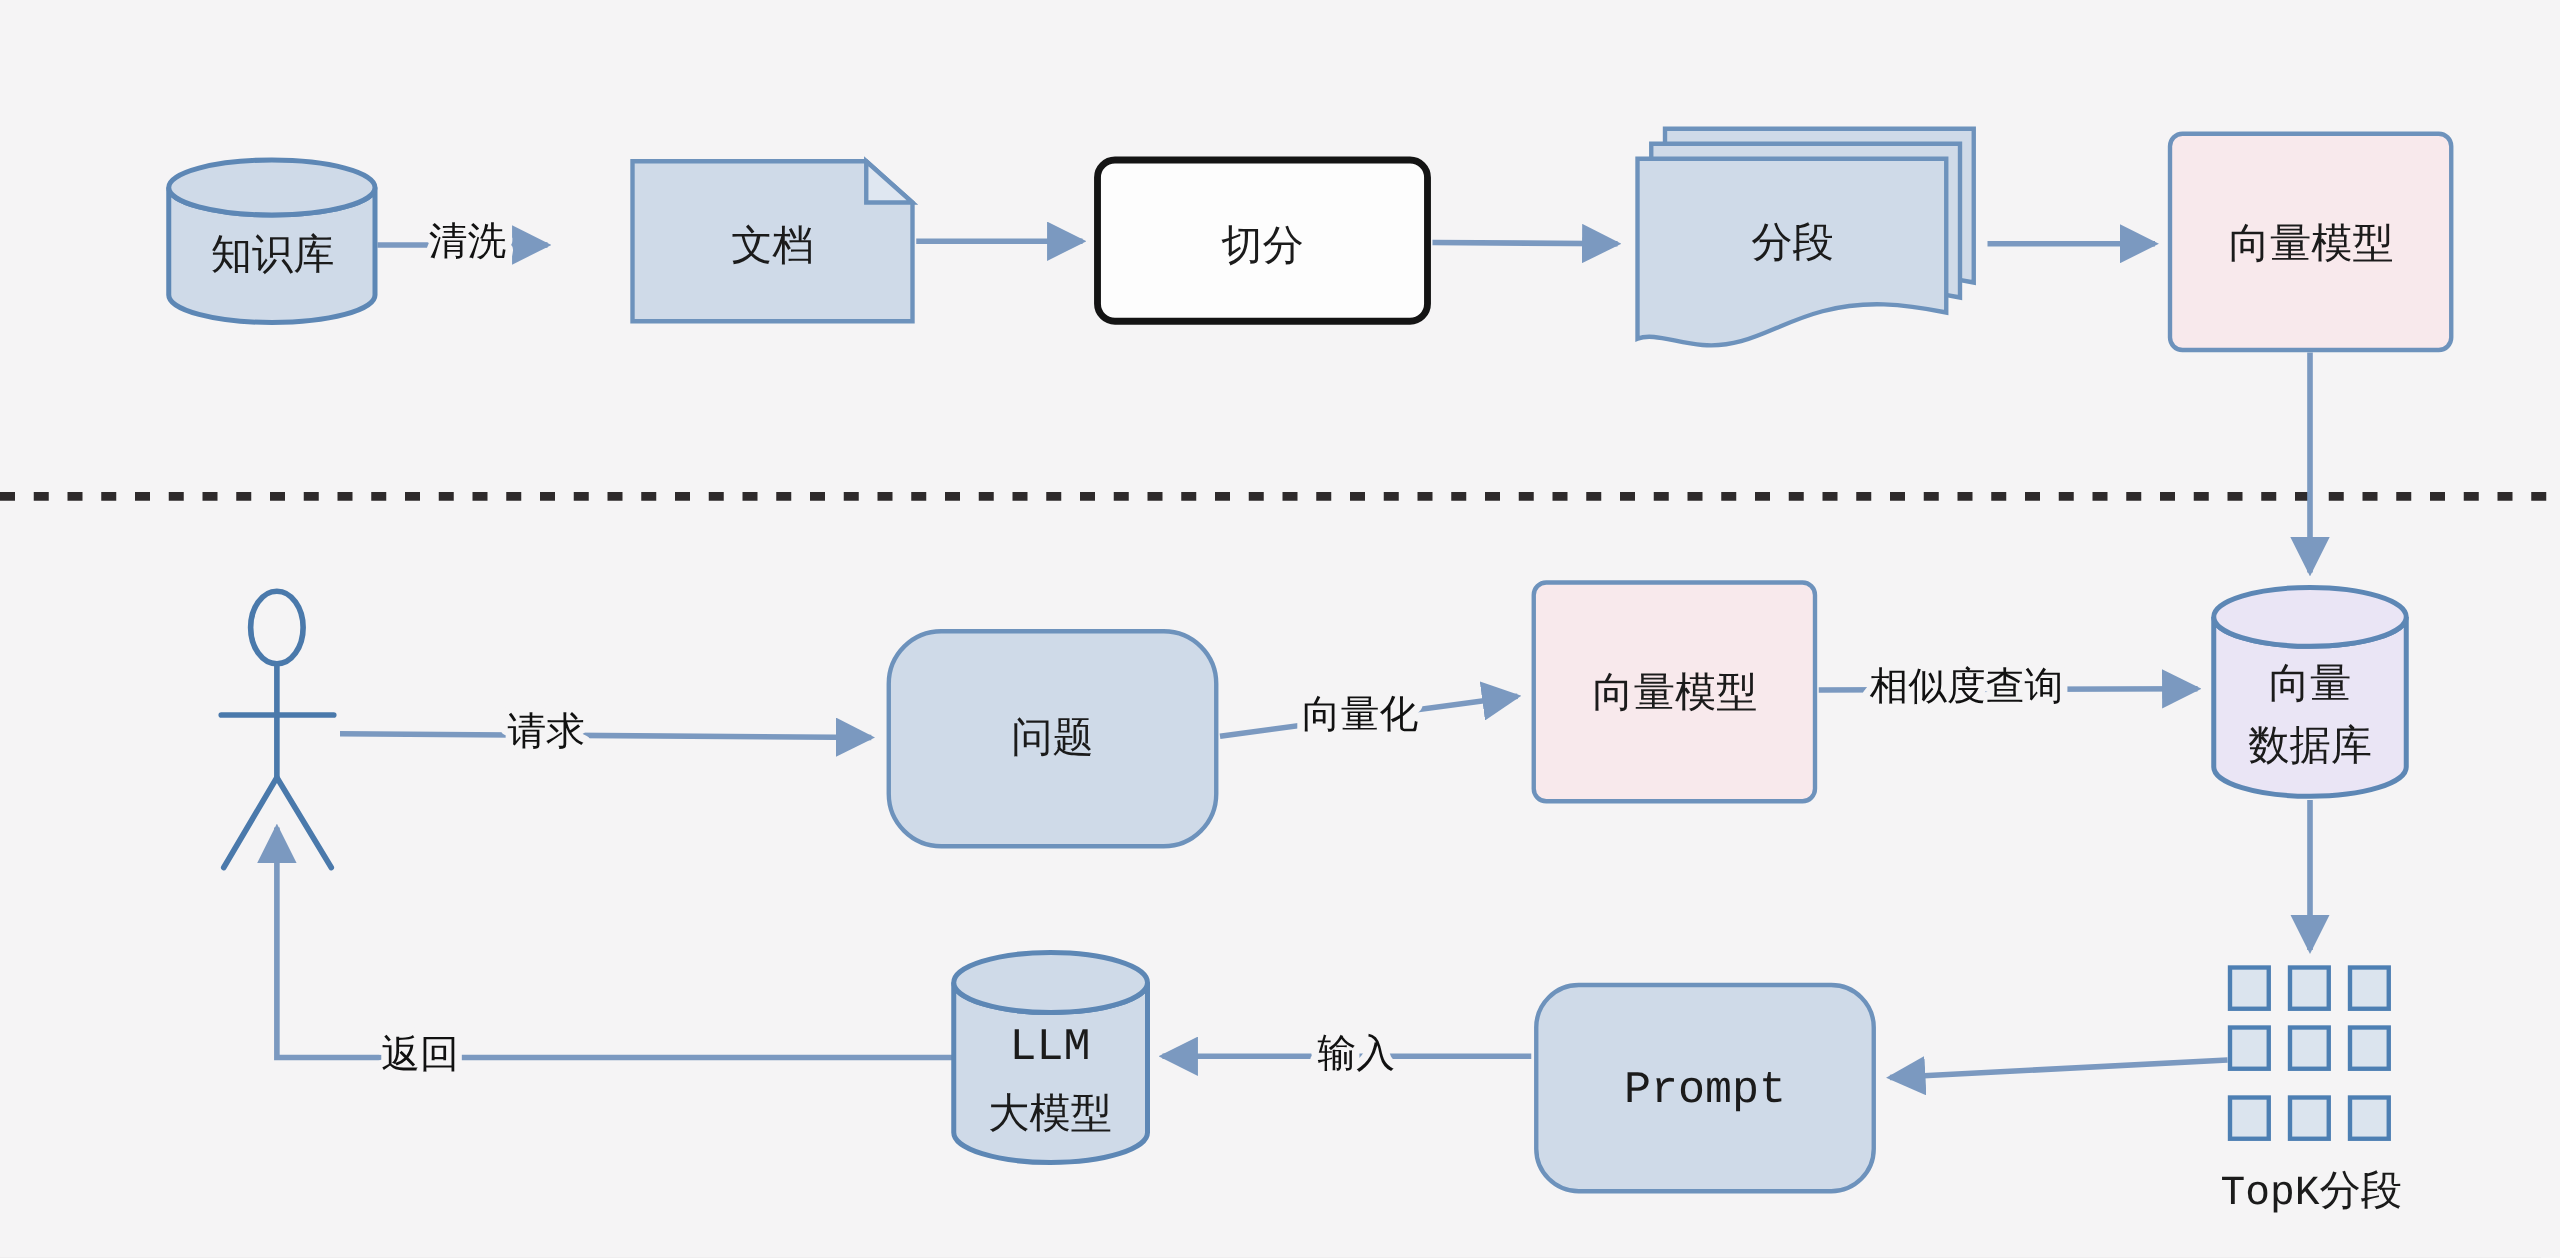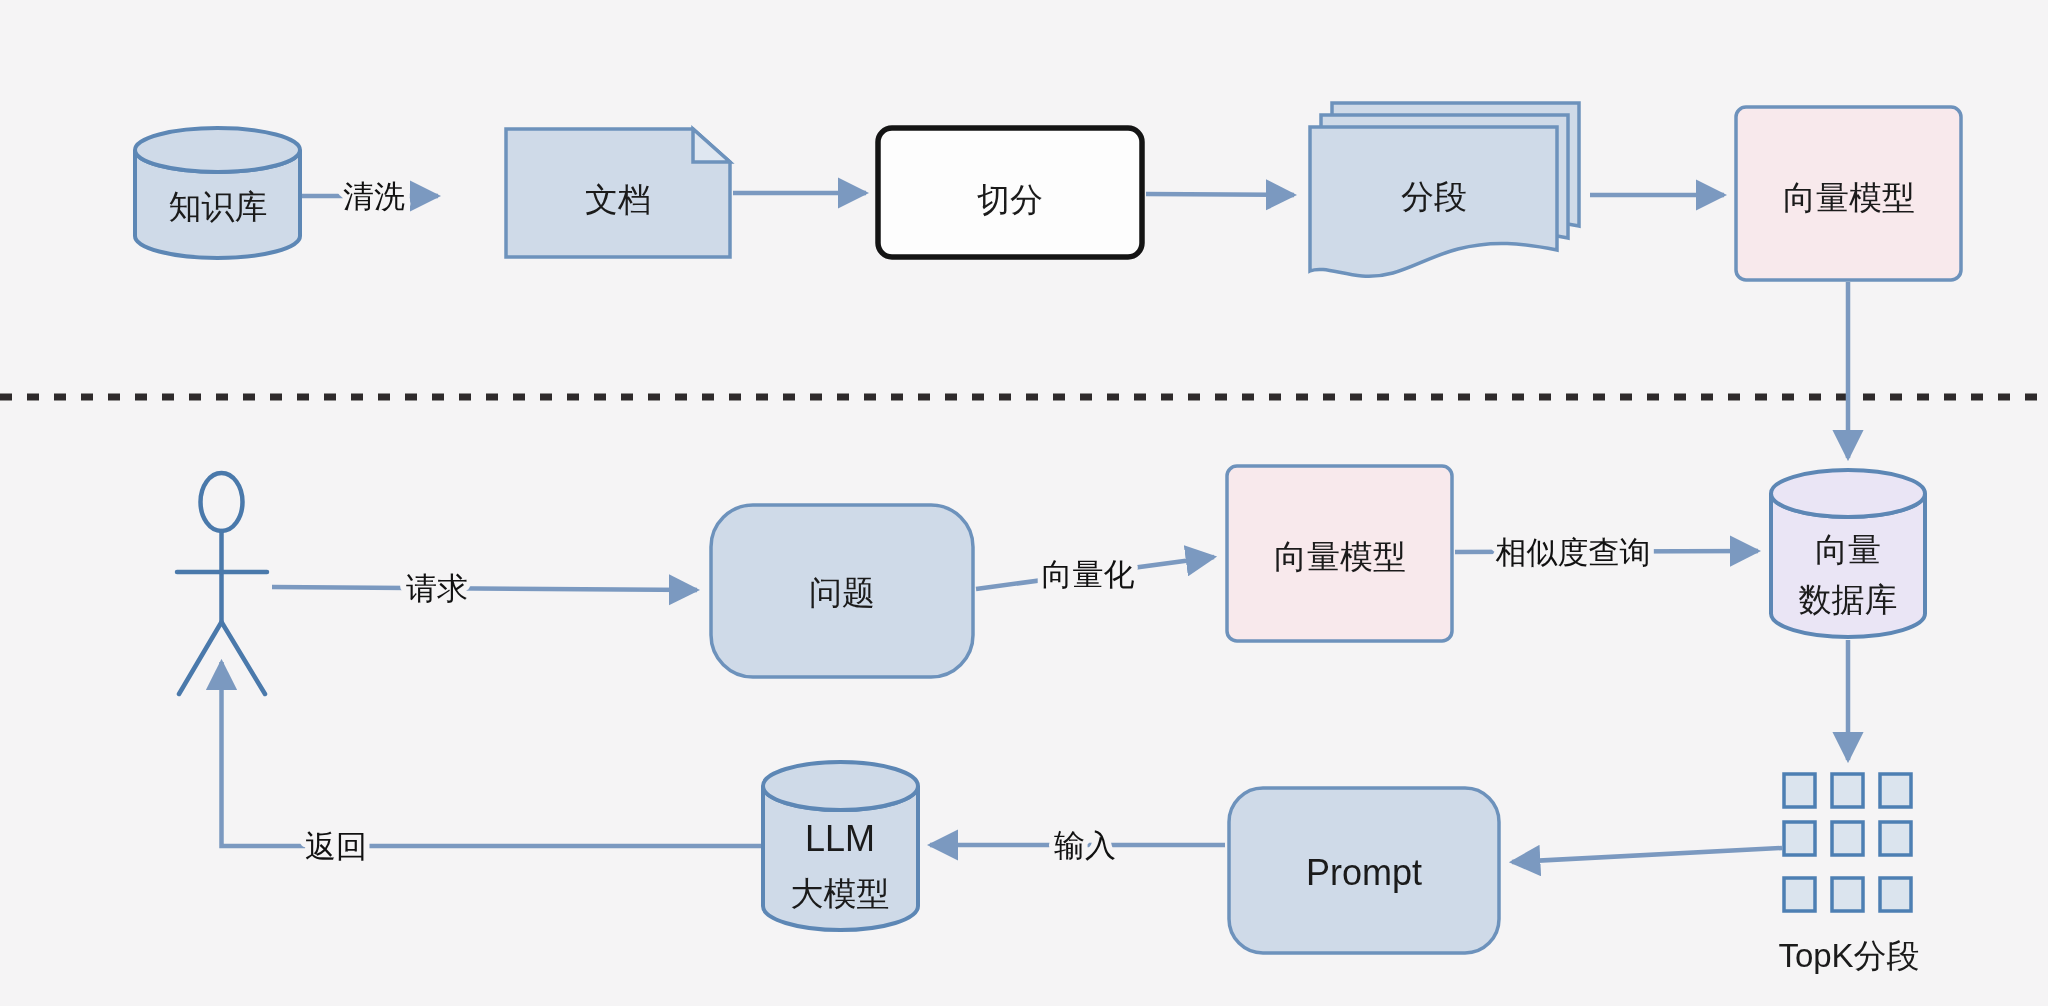--- a/index.html
+++ b/index.html
@@ -1,17 +1,17 @@
 <!DOCTYPE html>
 <html><head>
 <meta charset="utf-8">
 <style>
   html,body{margin:0;padding:0;background:#e9e9ea;}
   .stage{width:2048px;height:1006px;background:#f5f4f5;position:relative;overflow:hidden;
-         font-family:Liberation Sans, sans-serif;}
+         font-family:Liberation Mono, monospace;}
   svg{display:block;}
   
   .edge{stroke:#7b99c0;stroke-width:4.5;fill:none;}
   .divider{stroke:#2e2a2b;stroke-width:7;stroke-dasharray:12 15;fill:none;}
   .blue-shape{stroke:#6d92bc;stroke-width:3.5;}
   .cyl{stroke:#5d87b5;stroke-width:4;}
   .black-box{stroke:#141414;stroke-width:5.5;}
   .person-line{stroke:#4a79ab;stroke-width:4.5;fill:none;stroke-linecap:round;}
   .sq{stroke:#4d7fb3;stroke-width:3.5;}
   .node-label{font-size:33px;fill:#1b1b1b;text-anchor:middle;dominant-baseline:central;}

